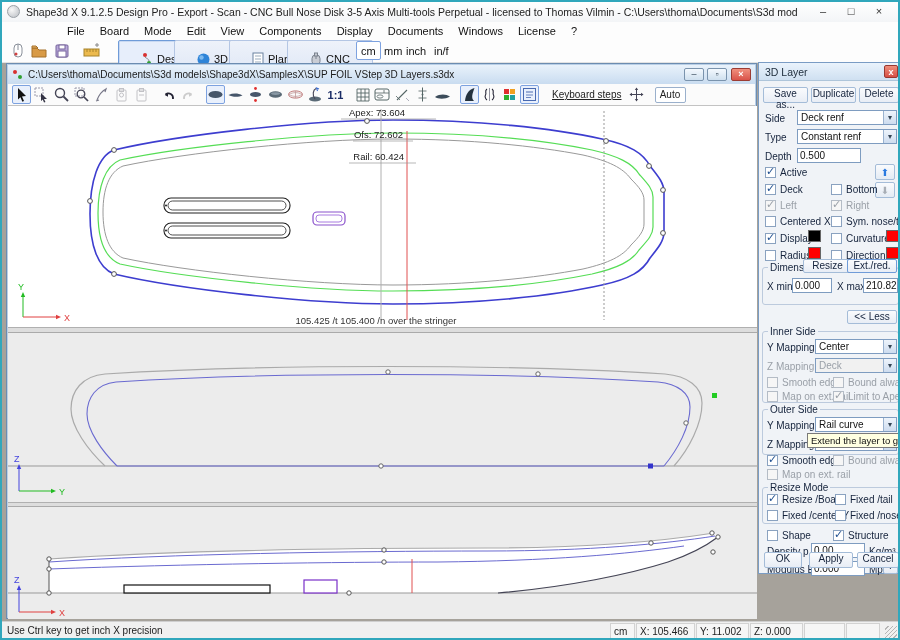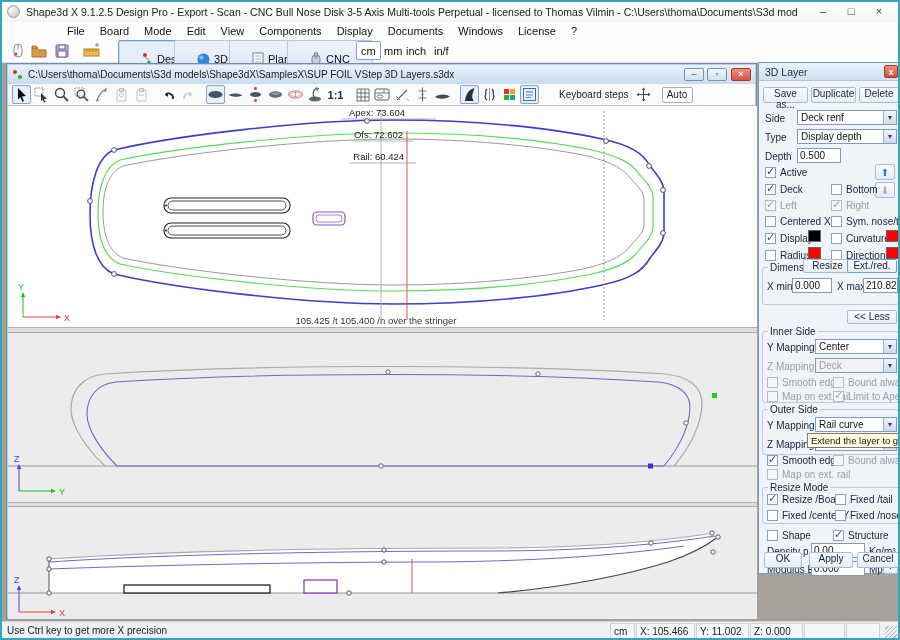--- a/index.html
+++ b/index.html
@@ -31,21 +31,21 @@
   
   #docwin { position:absolute; left:4px; top:61px; width:751px; height:556px; border:1px solid #6c8cb0; background:#f2f2f2; box-shadow:0 0 0 1px #b9cfe6 inset; }
   #doctitle { position:absolute; left:1px; top:1px; right:1px; height:19px; background:linear-gradient(#e9f2fb,#c9dcf0); display:flex; align-items:center; padding-left:4px; }
   #doctitletext { font-size:10px; color:#1b1b1b; white-space:nowrap; margin-left:4px; }
   .dwbtn { position:absolute; top:3px; width:20px; height:13px; border:1px solid #7a93ad; border-radius:2px; background:linear-gradient(#f4f9fe,#cfe0ef); text-align:center; line-height:11px; font-size:9px; color:#345; }
   .dwbtn.close { background:linear-gradient(#f0907e,#d9534a); color:#fff; border-color:#9c3c34; font-weight:bold; }
   #doctools { position:absolute; left:1px; top:20px; right:1px; height:22px; background:#fbfbfb; border-bottom:1px solid #c3c3c3; display:flex; align-items:center; padding-left:4px; }
   .ibtn { width:19px; height:19px; margin-right:1px; display:flex; align-items:center; justify-content:center; position:relative; }
   .ibtn.sel { border:1px solid #7da2e0; background:#e9f0fc; border-radius:2px; }
   .tsep { width:7px; height:19px; }
-  #kbsteps { font-size:10px; color:#222; margin-left:19px; margin-right:5px; }
+  #kbsteps { font-size:10px; color:#222; margin-left:12px; margin-right:5px;text-decoration:underline; }
   #autobtn { width:31px; height:16px; border:1px solid #9ab0cc; background:#fff; border-radius:2px; font-size:10px; color:#222; text-align:center; line-height:14px; margin-left:8px; }
 
   
   #viewtop { position:absolute; left:1px; top:42px; width:749px; height:222px; background:#fff; border-bottom:1px solid #b0b0b0; }
   #split1  { position:absolute; left:1px; top:264px; width:749px; height:5px; background:#dddddd; border-bottom:1px solid #aaa; }
   #viewmid { position:absolute; left:1px; top:269px; width:749px; height:170px; background:#ececec; border-bottom:1px solid #b0b0b0; }
   #split2  { position:absolute; left:1px; top:439px; width:749px; height:4px; background:#dddddd; border-bottom:1px solid #aaa; }
   #viewbot { position:absolute; left:1px; top:443px; width:749px; height:112px; background:#ececec; }
   svg { display:block; }
   svg text { font-family:"Liberation Sans",sans-serif; }
@@ -498,26 +498,26 @@
     <span class="pbtn" style="left:100px;top:24px;width:40px">Delete</span>
 
     <span class="plbl" style="left:6px;top:50px">Side</span>
     <span class="combo" style="left:38px;top:47px;width:100px">
       <span class="cval">Deck renf</span>
       <span class="carrow">▾</span>
     </span>
 
     <span class="plbl" style="left:6px;top:69px">Type</span>
     <span class="combo" style="left:38px;top:66px;width:100px">
-      <span class="cval">Display depth</span>
+      <span class="cval">Constant renf</span>
       <span class="carrow">▾</span>
     </span>
 
     <span class="plbl" style="left:6px;top:88px">Depth</span>
-    <span class="ti" style="left:38px;top:85px;width:44px">0.500</span>
+    <span class="ti" style="left:38px;top:85px;width:64px">0.500</span>
 
     <span class="cbrow" style="left:6px;top:103px">
       <span class="cb">
           <span class="mk">✓</span>
         </span>
         <span class="cblbl">Active</span>
     </span>
     <span class="spin" style="top:101px;color:#2a7ae0">⬆</span>
     <span class="spin" style="top:119px;color:#a8aeb6">⬇</span>
 
@@ -719,21 +719,21 @@
     <span class="pbtn" style="left:124px;top:496px;width:15px;height:15px">?</span>
 
     <span class="pbtn" style="left:5px;top:490px;width:38px;top:489px;height:16px;top:489px" style2="">OK</span>
     <span class="pbtn" style="left:50px;top:489px;width:44px;height:16px">Apply</span>
     <span class="pbtn" style="left:98px;top:489px;width:42px;height:16px">Cancel</span>
   </div>
 
   <div id="tooltip">Extend the layer to get sm</div>
 
   <div id="statusbar">
-    <span id="hint">Use Ctrl key to get more X precision</span>
+    <span id="hint">Use Ctrl key to get inch X precision</span>
     <span class="scell" style="left:608px;width:25px">cm</span>
     <span class="scell" style="left:634px;width:59px">X: 105.466</span>
     <span class="scell" style="left:694px;width:53px">Y: 11.002</span>
     <span class="scell" style="left:748px;width:53px">Z: 0.000</span>
     <span class="scell" style="left:802px;width:41px"></span>
     <span class="scell" style="left:844px;width:34px"></span>
     <span id="grip"></span>
   </div>
 
 </div>

